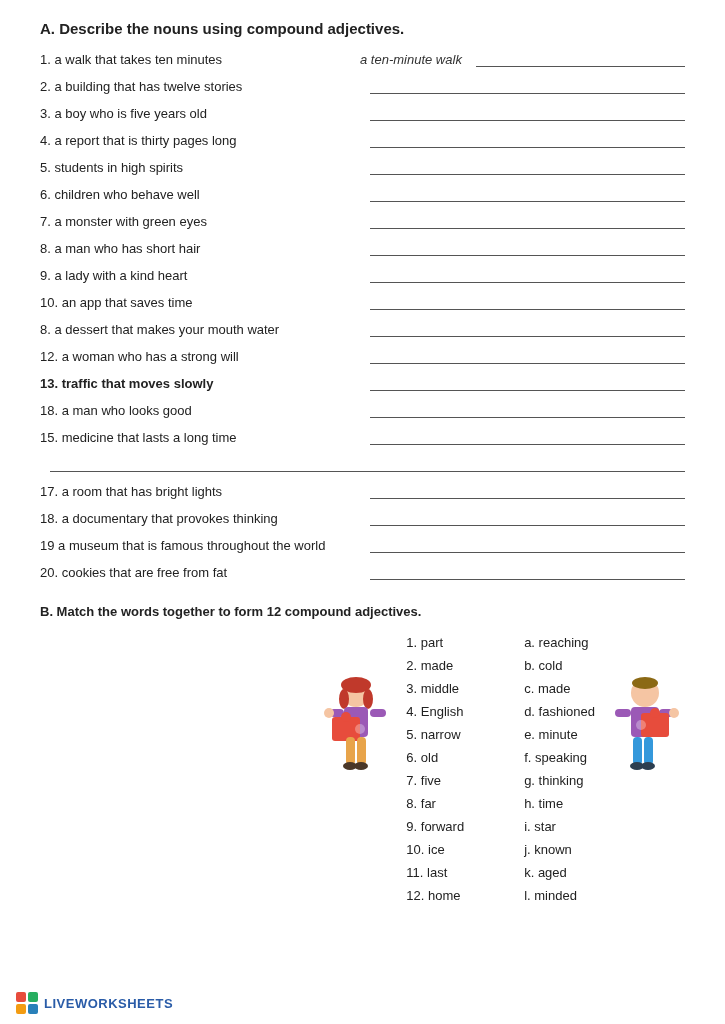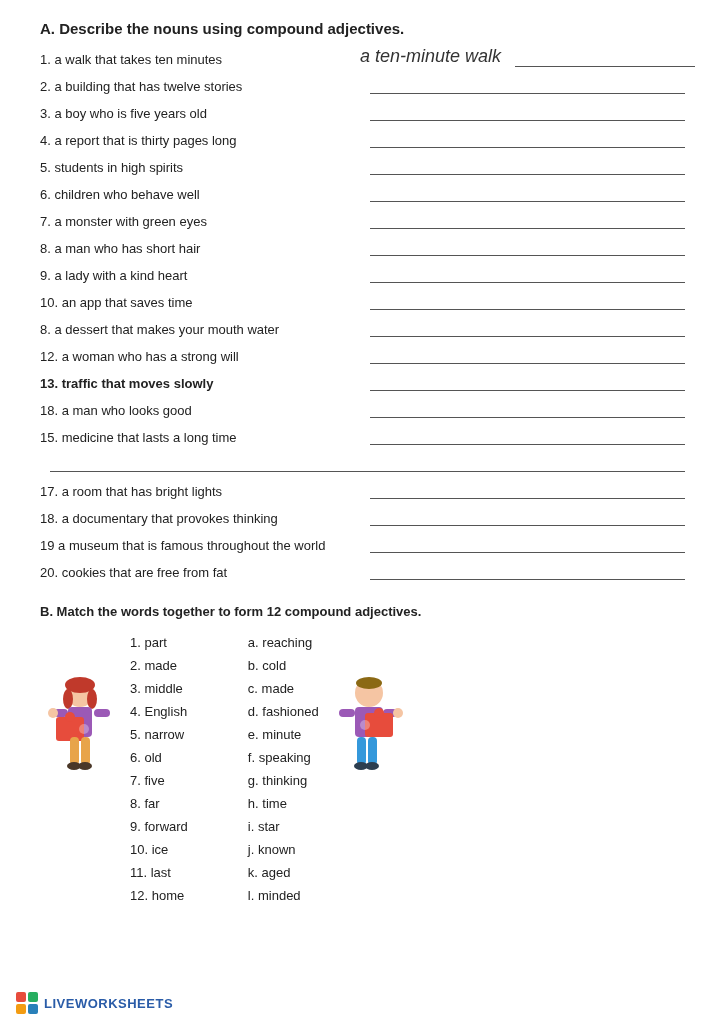--- a/index.html
+++ b/index.html
@@ -44,37 +44,37 @@
     .answer-line {
       flex: 1;
       border-bottom: 1px solid #555;
       margin-left: 10px;
       min-width: 180px;
       height: 16px;
     }
 
     .example-text {
       font-style: italic;
-      font-size: 18px;
+      font-size: 13px;
       color: #333;
       margin-right: 4px;
       white-space: nowrap;
     }
 
     
     .section-b-title {
       font-size: 13px;
       font-weight: bold;
       margin-bottom: 16px;
     }
 
     .match-container {
       display: flex;
       position: relative;
-      justify-content: flex-start;
+      justify-content: flex-end;
       align-items: flex-start;
     }
 
     .figure-left {
       width: 80px;
       margin-right: 10px;
       margin-top: 40px;
       flex-shrink: 0;
     }
 

